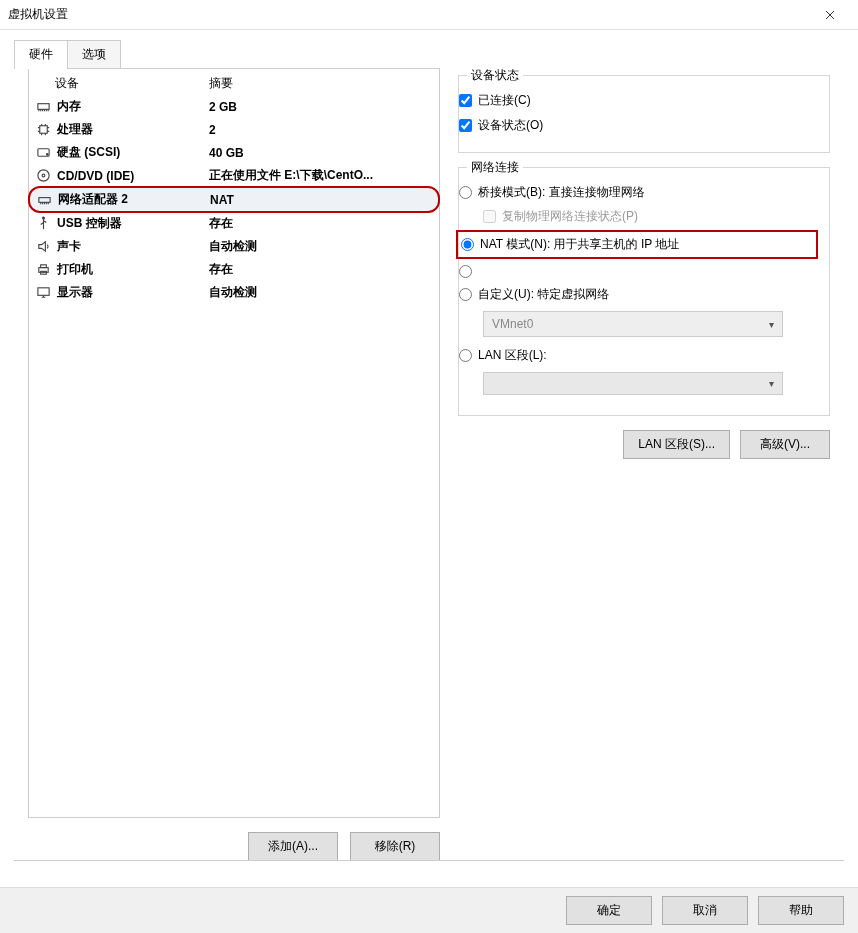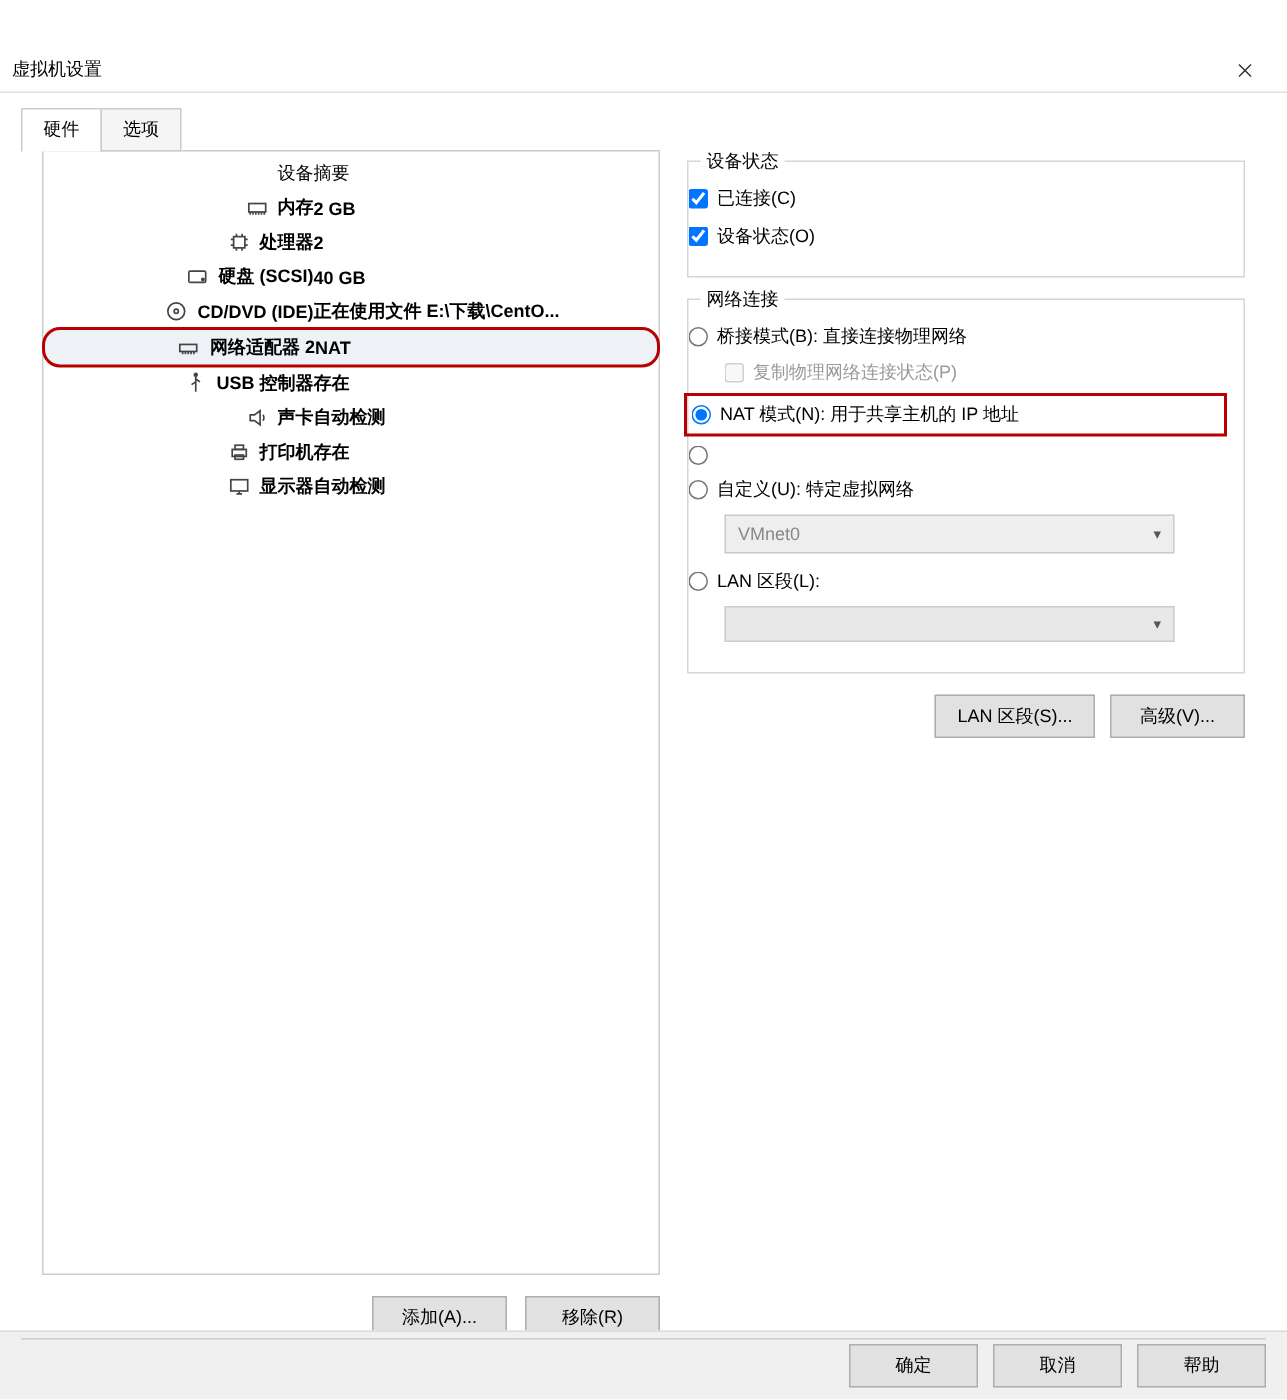--- a/index.html
+++ b/index.html
@@ -14,21 +14,20 @@
     position: relative;
   }
   
   .titlebar {
     height: 30px;
     display: flex;
     align-items: center;
     padding: 0 8px;
     border-bottom: 1px solid #e0e0e0;
     justify-content: space-between;
-    margin-top: 32px;
   }
   .titlebar .title { font-size: 12px; }
   .titlebar .close {
     width: 40px; height: 28px;
     display: flex; align-items: center; justify-content: center;
     color: #333;
     cursor: pointer;
   }
   .titlebar .close svg { width: 10px; height: 10px; stroke: #333; stroke-width: 1; }
 
@@ -78,21 +77,21 @@
   .dev-head, .dev-row {
     display: flex;
     font-size: 12px;
     padding: 3px 6px;
     align-items: center;
   }
   .dev-head { font-weight: normal; padding-top: 6px; padding-bottom: 3px;}
   .dev-row { cursor: default; font-weight: bold; }
   .dev-row.selected { background: #eef2f7; border-radius: 12px; }
   .dev-row.highlight { border: 2px solid #b80000; margin: -1px; position: relative; }
-  .col-dev { width: 174px; display: flex; align-items: center; gap: 6px; justify-content: flex-end; }
+  .col-dev { width: 174px; display: flex; align-items: center; gap: 6px; }
   .col-sum { flex: 1; white-space: nowrap; overflow: hidden; text-overflow: ellipsis; }
   .hw-icon { width: 16px; height: 16px; display: inline-flex; align-items: center; justify-content: center; flex-shrink: 0; }
   .hw-icon svg { width: 15px; height: 15px; stroke: #444; fill: none; stroke-width: 1.2; }
 
   
   .list-buttons {
     display: flex;
     justify-content: flex-end;
     gap: 12px;
     margin-top: 14px;

